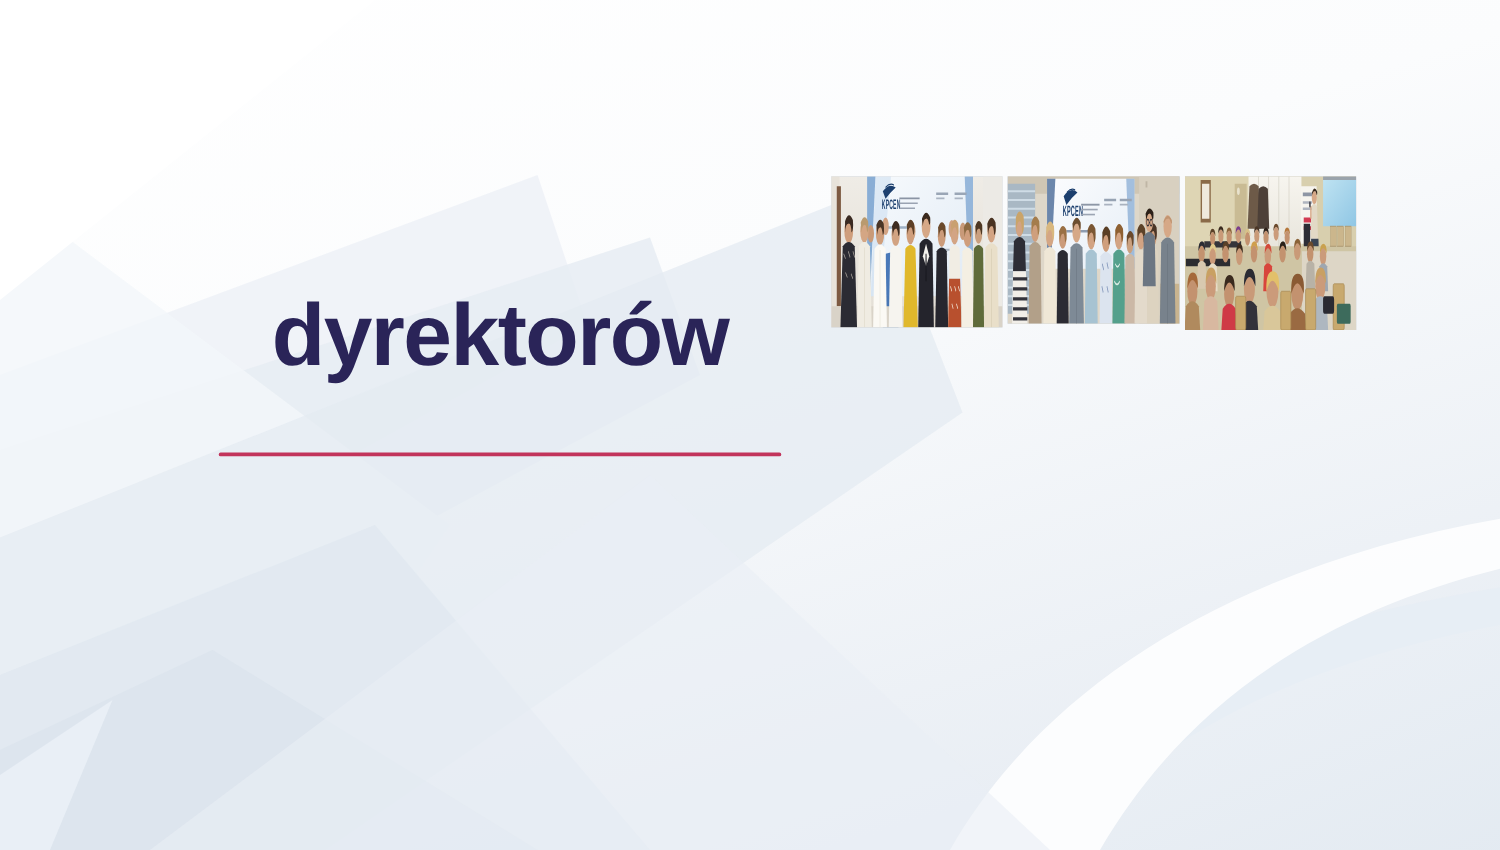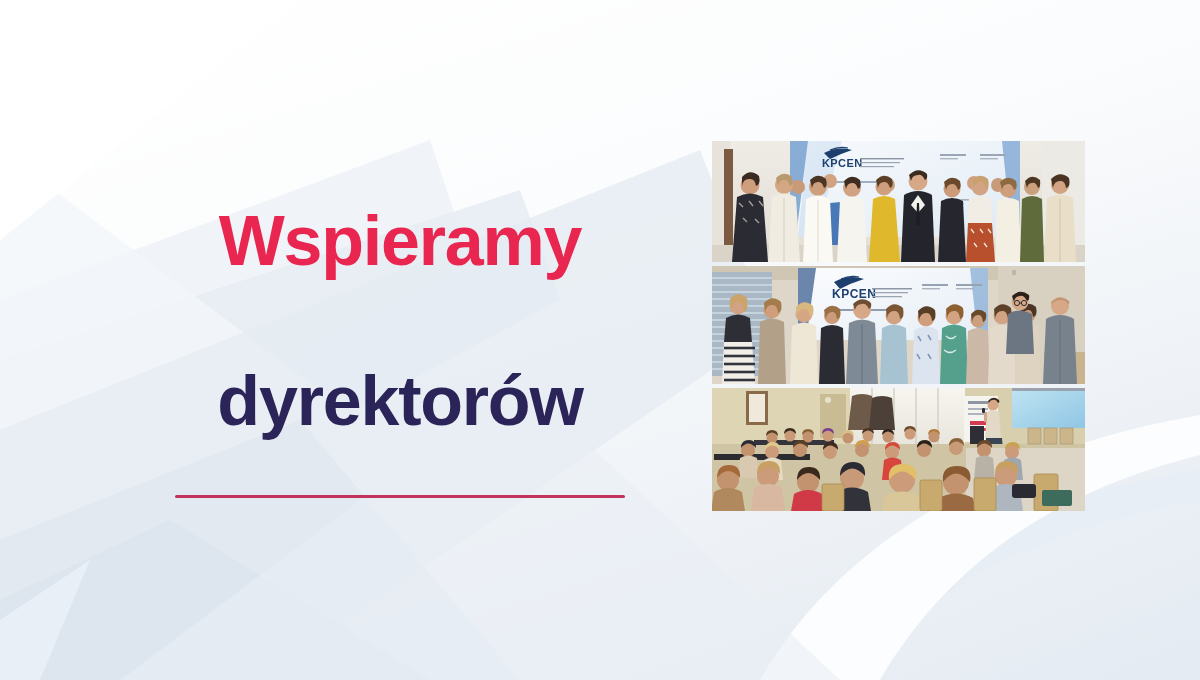--- a/index.html
+++ b/index.html
@@ -80,24 +80,23 @@
     border-radius: 2px;
   }
 
   
   .collage {
     position: absolute;
     left: 665px;
     top: 141px;
     width: 420px;
     display: flex;
-    flex-direction: column;
+    flex-direction: row;
     gap: 4px;
     z-index: 5;
-    align-items: flex-end;
   }
   .photo {
     position: relative;
     width: 373px;
     overflow: hidden;
     background: #cfd6dd;
   }
   .photo-1 { height: 121px; }
   .photo-2 { height: 118px; }
   .photo-3 { height: 123px; }
@@ -139,21 +138,20 @@
     <path d="M0,600 L170,520 L430,680 L0,680 Z" fill="#d8e2ec" opacity="0.5"></path>
     <path d="M120,680 L520,380 L840,680 Z" fill="#e9eff5" opacity="0.6"></path>
 
     <path d="M0,0 L300,0 L0,240 Z" fill="#ffffff"></path>
     <path d="M0,620 L90,560 L40,680 L0,680 Z" fill="#eaf0f6" opacity="0.9"></path>
   </svg>
 
   <div class="text-col">
 
 
-    <h1 class="headline headline-1" style="color:#e8264f">Wspieramy</h1>
 
     <h1 class="headline headline-2" style="color:#2a2458">dyrektorów</h1>
 
     <div class="rule" style="background:#c2345b"></div>
   </div>
 
   <div class="collage">
 
     <div class="photo photo-1">
       <svg viewBox="0 0 373 121" preserveAspectRatio="none" aria-hidden="true">

